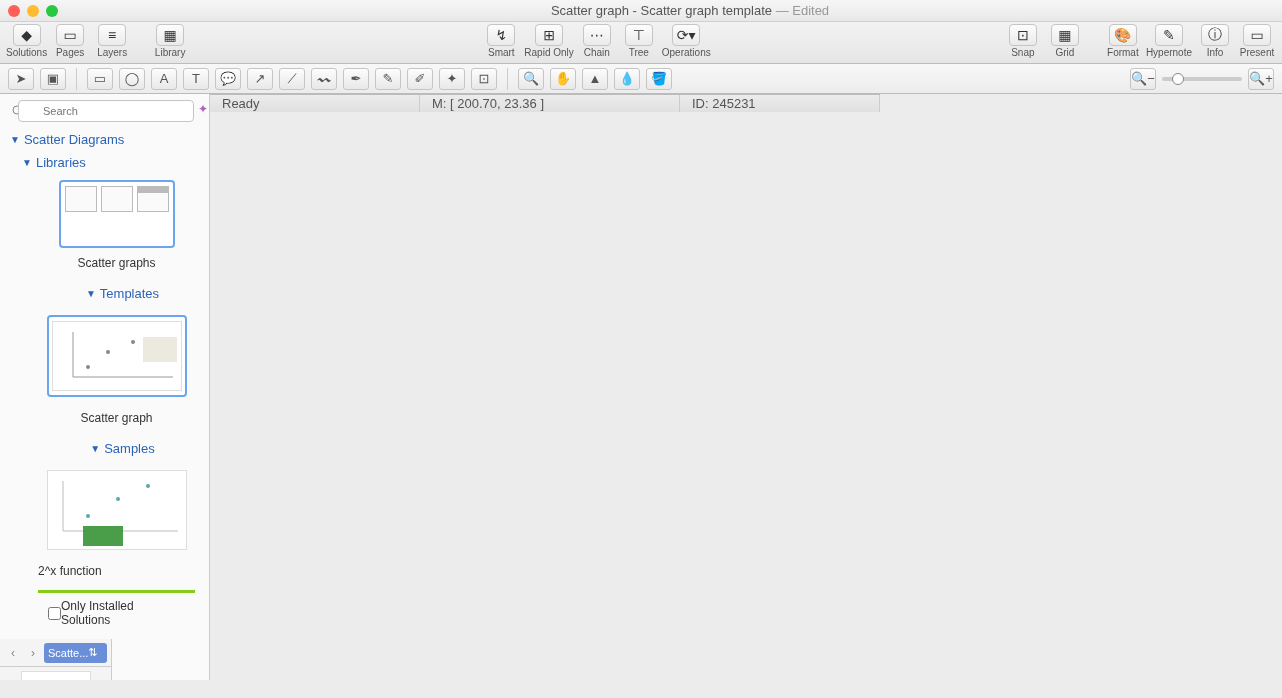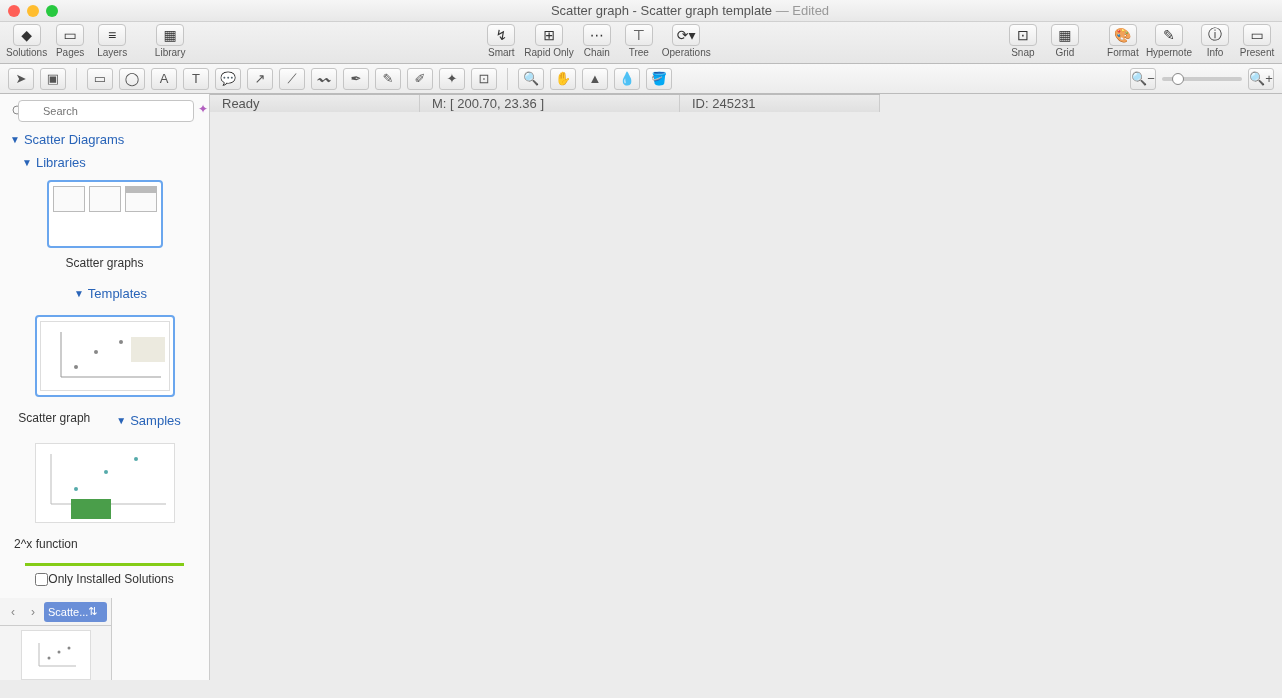--- a/index.html
+++ b/index.html
@@ -37,21 +37,21 @@
 
 .left-panel { width: 210px; background: #fafafa; border-right: 1px solid #ccc; display: flex; flex-direction: column; overflow: hidden; }
 .search-row { padding: 6px; display: flex; align-items: center; gap: 4px; }
 .search-input { flex: 1; height: 22px; border: 1px solid #c5c5c5; border-radius: 4px; padding: 0 8px 0 24px; background: #fff; font-size: 11px; position: relative; }
 .search-wrap { position: relative; flex: 1; padding-left: 12px; }
 .search-wrap svg { position: absolute; left: 6px; top: 50%; transform: translateY(-50%); }
 .arrow-icon { width: 18px; height: 18px; color: #b25fbf; }
 .section-head { padding: 4px 10px; font-size: 13px; color: #2964b8; cursor: pointer; display: flex; align-items: center; gap: 4px; }
 .section-head.sub { padding-left: 22px; }
 .caret { font-size: 10px; color: #2964b8; }
-.thumb-container { display: flex; flex-wrap: wrap; gap: 4px; padding: 6px 14px; justify-content: center; }
+.thumb-container { display: flex; flex-wrap: wrap; gap: 4px; padding: 6px 14px; justify-content: center; margin-left: 24px; }
 .thumb { border: 2px solid #6aa6ee; border-radius: 4px; padding: 4px; background: #fff; display: flex; flex-direction: column; align-items: center; }
 .thumb-grid { display: grid; grid-template-columns: repeat(3, 32px); grid-template-rows: repeat(2, 26px); gap: 4px; }
 .thumb-cell { border: 1px solid #bbb; background: #fafafa; }
 .thumb-caption { text-align: center; font-size: 12px; padding: 4px 0 8px; }
 .scatter-preview { width: 130px; height: 70px; border: 1px solid #ddd; background: #fff; display: block; }
 .checkbox-row { padding: 6px 10px; display: flex; align-items: center; border-top: 3px solid #84cc16; font-size: 12px; }
 
 
 .lib-strip { width: 112px; background: #f4f4f4; border-right: 1px solid #ccc; display: flex; flex-direction: column; }
 .lib-head { height: 28px; display: flex; align-items: center; padding: 0 4px; gap: 2px; border-bottom: 1px solid #ccc; }

